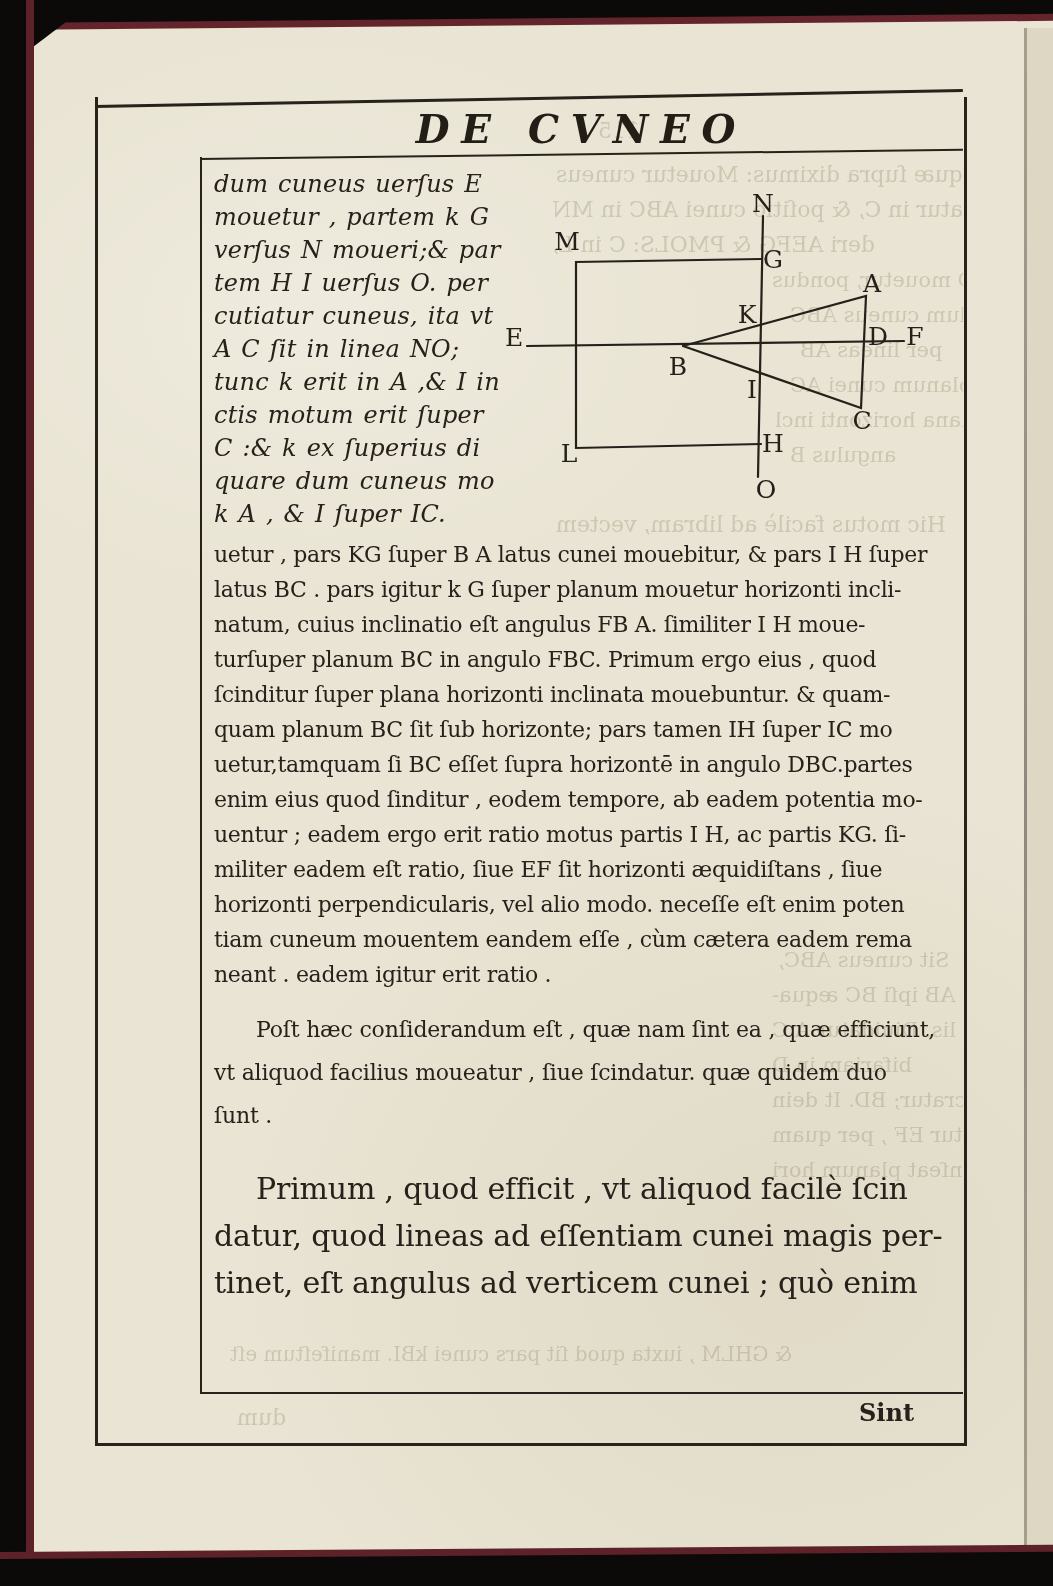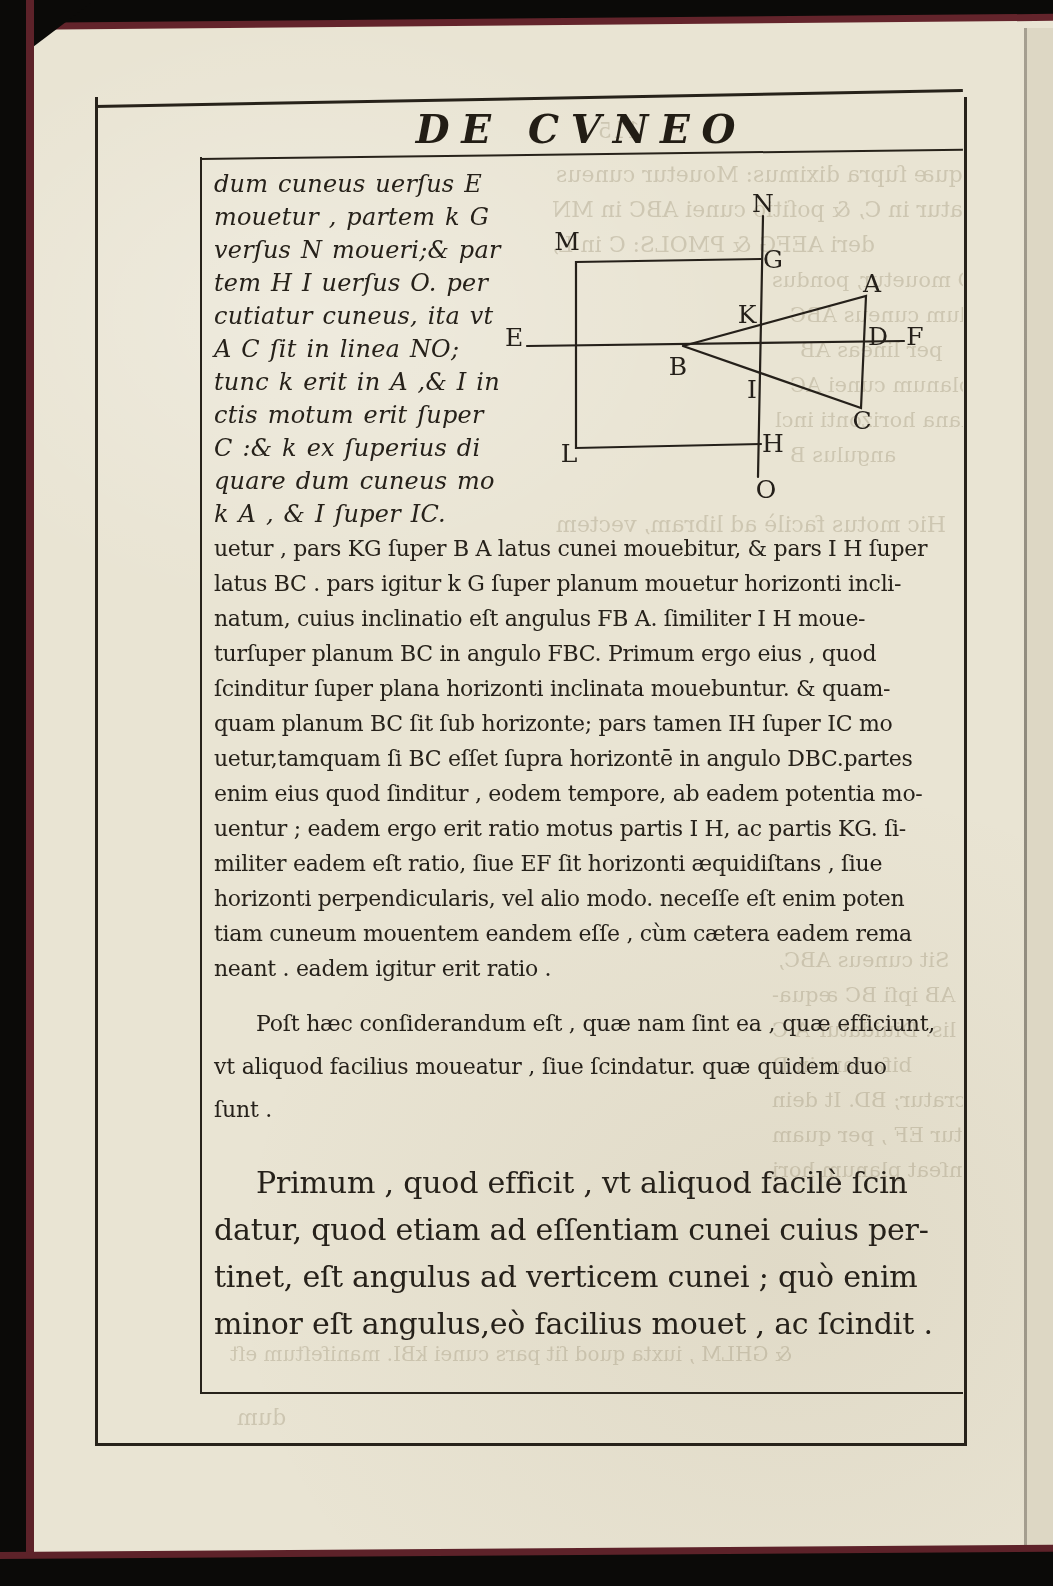--- a/index.html
+++ b/index.html
@@ -31,21 +31,21 @@
   .inner-frame{position:absolute;left:200px;top:157px;width:761px;height:1235px;
     border-left:2px solid #27221a;border-bottom:2px solid #27221a;}
   
   .page-title{position:absolute;left:200px;top:106px;width:763px;text-align:center;
     font-size:39px;font-weight:bold;letter-spacing:.30em;white-space:nowrap;color:#221d15;font-style:italic;}
   
   .textblock{position:absolute;left:214px;top:168px;width:742px;}
   .ln{white-space:nowrap;overflow:visible;}
   .lc{font-size:24px;line-height:33px;letter-spacing:.2px;word-spacing:2px;width:310px;font-style:italic;}
   .bd{font-size:22px;line-height:35px;letter-spacing:-.3px;}
-  .body-lines{}
+  .body-lines{margin-top:6px;}
   .para2{margin-top:20px;}
   .para2 .ln{font-size:22px;line-height:35px;letter-spacing:-.2px;margin-top:8px;}
   .bigpara{margin-top:32px;}
   .bigpara .ln{font-size:30px;line-height:47px;letter-spacing:-.2px;}
   .indent{text-indent:42px;}
   
   .diagram{position:absolute;left:500px;top:190px;width:432px;height:312px;}
   .diagram svg{width:100%;height:100%;}
   .diagram text{font-family:"DejaVu Serif","Liberation Serif",serif;font-size:25px;fill:#25201a;}
   .diagram line,.diagram polyline{stroke:#25201a;stroke-width:2.2;fill:none;stroke-linecap:round;}
@@ -124,23 +124,22 @@
     </div>
 
     <div class="para2">
       <div class="ln indent">Poſt hæc conſiderandum eſt , quæ nam ſint ea , quæ efficiunt,</div>
       <div class="ln">vt aliquod facilius moueatur , ſiue ſcindatur.  quæ quidem duo</div>
       <div class="ln">ſunt .</div>
     </div>
 
     <div class="bigpara">
       <div class="ln indent">Primum , quod efficit , vt aliquod facilè ſcin</div>
-      <div class="ln">datur, quod etiam ad eſſentiam cunei cuius per-</div>
+      <div class="ln">datur, quod lineas ad eſſentiam cunei magis per-</div>
       <div class="ln">tinet, eſt angulus  ad verticem cunei ; quò enim</div>
-      <div class="ln">minor eſt angulus,eò facilius mouet , ac ſcindit .</div>
     </div>
   </div>
 
   <div class="diagram">
     <svg viewBox="500 190 432 312">
 
       <line x1="763" y1="216" x2="758" y2="477"></line>
 
       <polyline points="761,259 576,262 576,448 761,444"></polyline>
 
@@ -158,20 +157,21 @@
       <text x="878" y="345" text-anchor="middle">D</text>
       <text x="915" y="345" text-anchor="middle">F</text>
       <text x="752" y="398" text-anchor="middle">I</text>
       <text x="862" y="429" text-anchor="middle">C</text>
       <text x="569" y="462" text-anchor="middle">L</text>
       <text x="773" y="452" text-anchor="middle">H</text>
       <text x="766" y="498" text-anchor="middle">O</text>
     </svg>
   </div>
 
+  <div class="catchword">Sint</div>
 
   <div class="page-edge-strip"></div>
   <div class="page-edge-line"></div>
   <div class="edge-top-black"></div>
   <div class="edge-top-maroon"></div>
   <div class="edge-topleft-wedge"></div>
   <div class="edge-left-black"></div>
   <div class="edge-left-maroon"></div>
   <div class="edge-bottom-maroon"></div>
   <div class="edge-bottom-black"></div>

